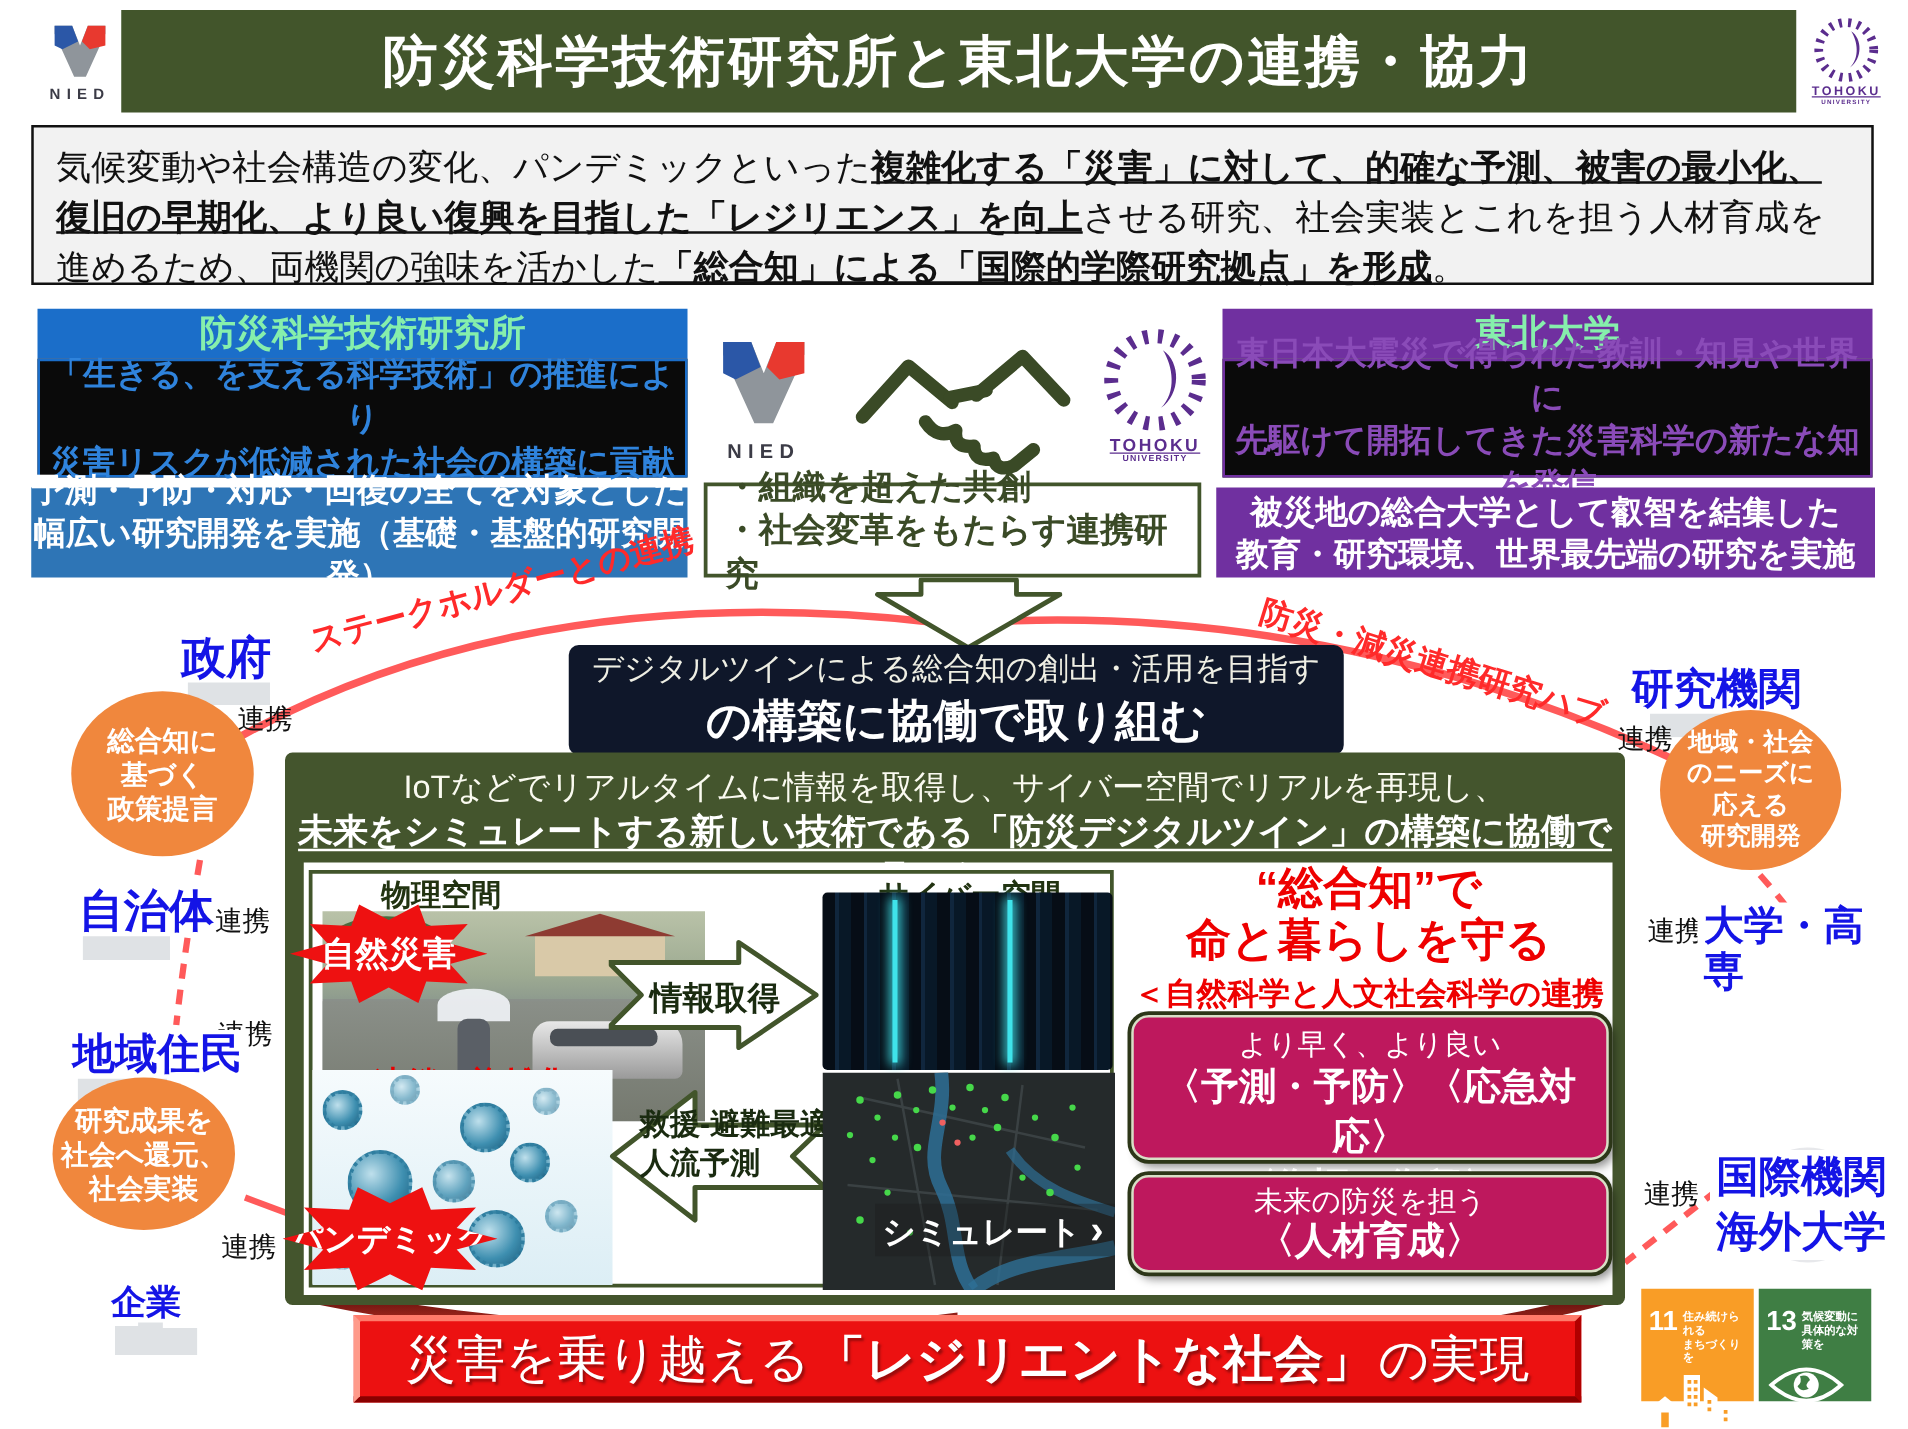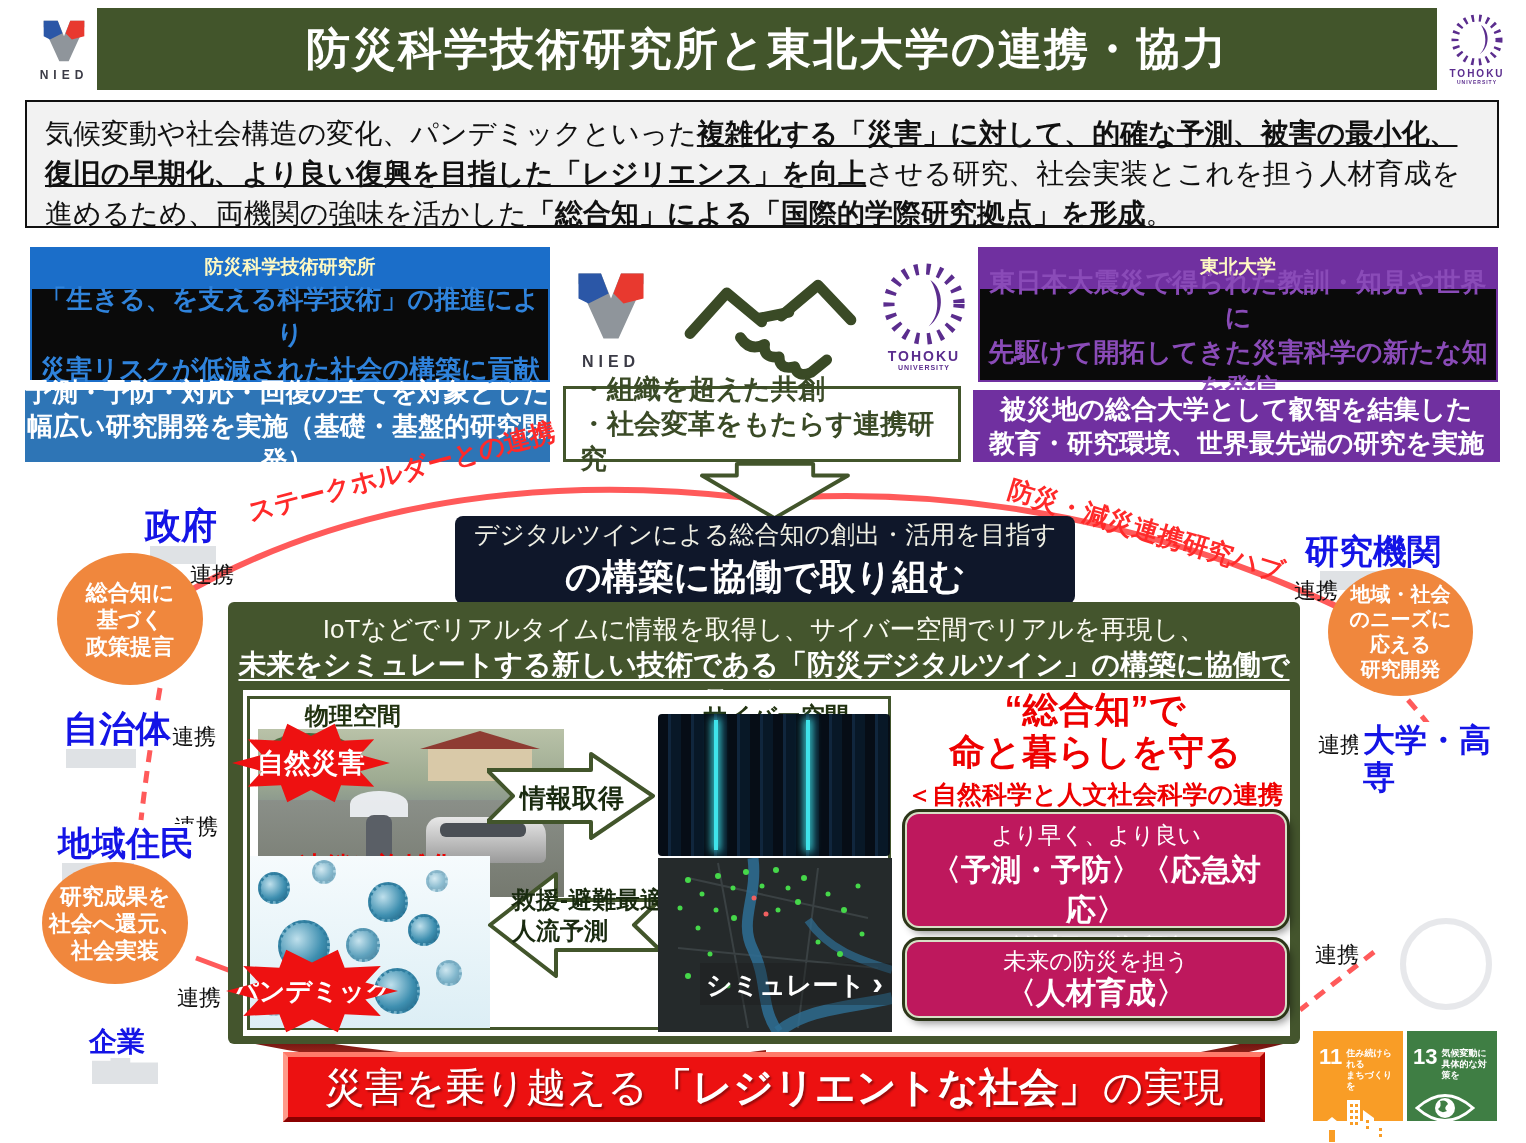--- a/index.html
+++ b/index.html
@@ -6,28 +6,28 @@
   #poster{position:relative;width:1526px;height:1143px;background:#fff;overflow:hidden;
           font-family:"Liberation Sans","DejaVu Sans",sans-serif;}
   .abs{position:absolute;}
   .pre{white-space:pre-line;}
   .ctr{display:flex;align-items:center;justify-content:center;text-align:center;}
   
   .topbar{left:97px;top:8px;width:1340px;height:82px;background:#42552B;color:#fff;
           font-size:44px;font-weight:800;letter-spacing:2px;}
   .logo-card{background:#fff;display:flex;flex-direction:column;align-items:center;justify-content:center;}
   .nied-txt{font-size:12px;font-weight:800;color:#3B3B46;letter-spacing:5px;margin-top:2px;}
-  .toh-txt{font-size:10px;font-weight:800;color:#5B2D8E;letter-spacing:2px;margin-top:1px;}
+  .toh-txt{font-size:10px;font-weight:800;color:#5B2D8E;letter-spacing:2px;margin-top:1px;text-decoration:underline;}
   .toh-sub{font-size:5px;font-weight:700;color:#5B2D8E;letter-spacing:1px;}
   
   .intro{left:25px;top:100px;width:1474px;height:128px;background:#F2F2F2;border:2px solid #111;
          box-sizing:border-box;padding:12px 18px;font-size:28px;line-height:40px;color:#111;}
   .bu{font-weight:800;text-decoration:underline;}
   
-  .org-head{height:40px;color:#fef9c3;font-weight:800;font-size:19px;}
+  .org-head{height:40px;color:#86efac;font-weight:800;font-size:29px;}
   .org-mission{background:#0A0A0A;box-sizing:border-box;font-size:26px;line-height:35px;font-weight:600;}
   .org-strength{color:#fff;font-weight:800;font-size:26px;line-height:34px;}
   .collab-box{left:563px;top:386px;width:398px;height:76px;background:#fff;border:3px solid #42552B;
               box-sizing:border-box;color:#3A4A26;font-weight:800;font-size:27px;line-height:35px;
               display:flex;flex-direction:column;justify-content:center;padding-left:14px;}
   
   .hub-box{left:455px;top:516px;width:620px;height:88px;background:#0f172a;border-radius:8px;
            display:flex;flex-direction:column;align-items:center;justify-content:center;}
   .hub-sub{color:#EFEFE4;font-size:25px;}
   .hub-title{color:#fff;font-size:36px;font-weight:800;margin-top:2px;}
@@ -347,20 +347,22 @@
     <span class="pre">地域・社会
 のニーズに
 応える
 研究開発</span>
   </div>
   <div class="abs renkei" style="left:1318px;top:730px;">連携</div>
   <div class="abs bldg" style="left:1380px;top:738px;width:90px;height:42px;"></div>
   <div class="abs stake" style="left:1358px;top:722px;font-size:32px;">大学・高専</div>
   <div class="abs renkei" style="left:1315px;top:940px;">連携</div>
   <div class="abs globe-faint" style="left:1400px;top:918px;width:92px;height:92px;"></div>
+  <div class="abs stake pre" style="left:1368px;top:920px;font-size:34px;line-height:44px;text-align:center;">国際機関
+海外大学</div>
 
   <div class="abs banner ctr">
     <span>災害を乗り越える</span>
       <span class="em">「レジリエントな社会」</span>
       <span>の実現</span>
   </div>
 
   <div class="abs sdg" style="left:1313px;top:1031px;background:#F99D26;">
     <div class="sdg-head">
       <div class="sdg-num">11</div>

